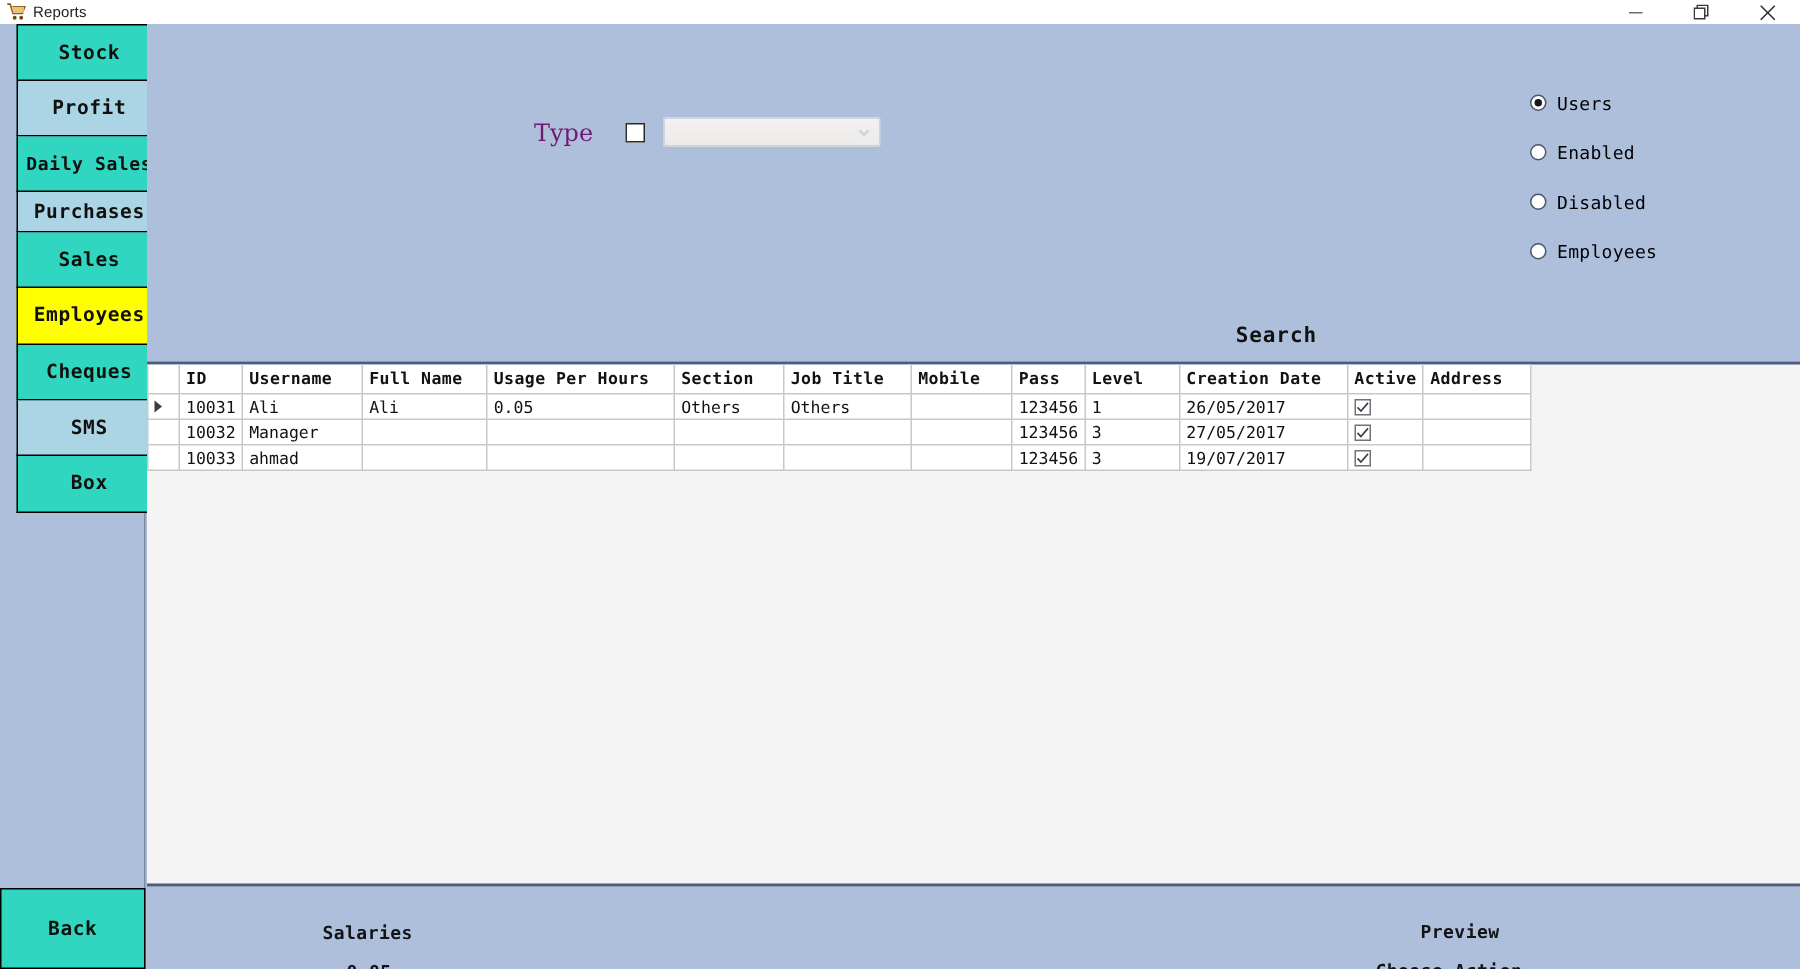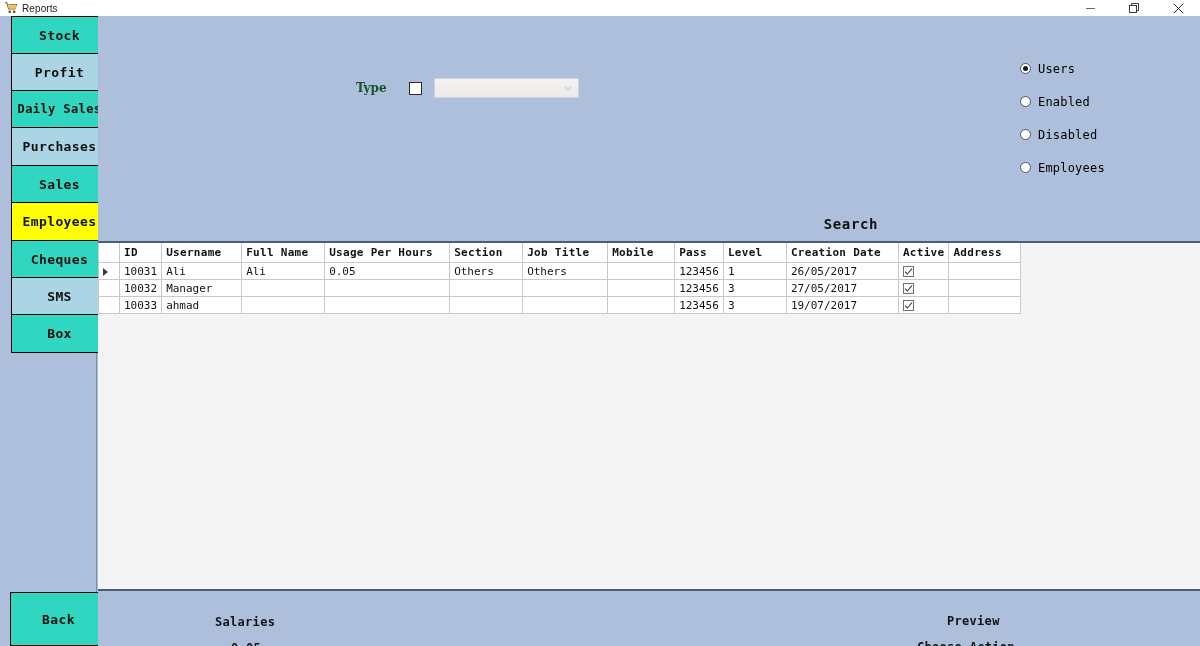--- a/index.html
+++ b/index.html
@@ -102,21 +102,20 @@
     border: 1px solid #000000;
     display: flex;
     align-items: center;
     justify-content: center;
     font-family: "DejaVu Sans Mono", "Liberation Mono", monospace;
     font-weight: bold;
     font-size: 13px;
     color: #10100f;
     letter-spacing: .4px;
     cursor: default;
-    margin-left: 10px;
   }
 
   
   .content {
     position: absolute;
     left: 98px; top: 16px;
     width: 1102px;
     height: 630px;
     background: #aebfdb;
   }
@@ -124,23 +123,23 @@
   
   .type-row {
     position: absolute;
     left: 258px;
     top: 62px;
     display: flex;
     align-items: center;
   }
   .type-label {
     font-family: "DejaVu Serif", "Liberation Serif", serif;
-    font-weight: bold;
-    font-size: 12px;
-    color: #14532d;
+    font-weight: normal;
+    font-size: 16px;
+    color: #701a75;
     margin-right: 22px;
   }
   .type-check {
     width: 13px;
     height: 13px;
     box-sizing: border-box;
     border: 1px solid #2b2b2b;
     background: #ffffff;
     margin-right: 12px;
     cursor: pointer;
@@ -348,21 +347,21 @@
   <div class="sidebar">
     <div class="side-btn sb-teal" style="height:38px">
         <span>Stock</span>
       </div>
     <div class="side-btn sb-lblue" style="height:37px">
         <span>Profit</span>
       </div>
     <div class="side-btn sb-teal small" style="height:37px">
         <span>Daily Sales</span>
       </div>
-    <div class="side-btn sb-lblue" style="height:38px">
+    <div class="side-btn sb-lblue" style="height:27px">
         <span>Purchases</span>
       </div>
     <div class="side-btn sb-teal" style="height:37px">
         <span>Sales</span>
       </div>
     <div class="side-btn sb-yellow" style="height:38px">
         <span>Employees</span>
       </div>
     <div class="side-btn sb-teal" style="height:37px">
         <span>Cheques</span>

